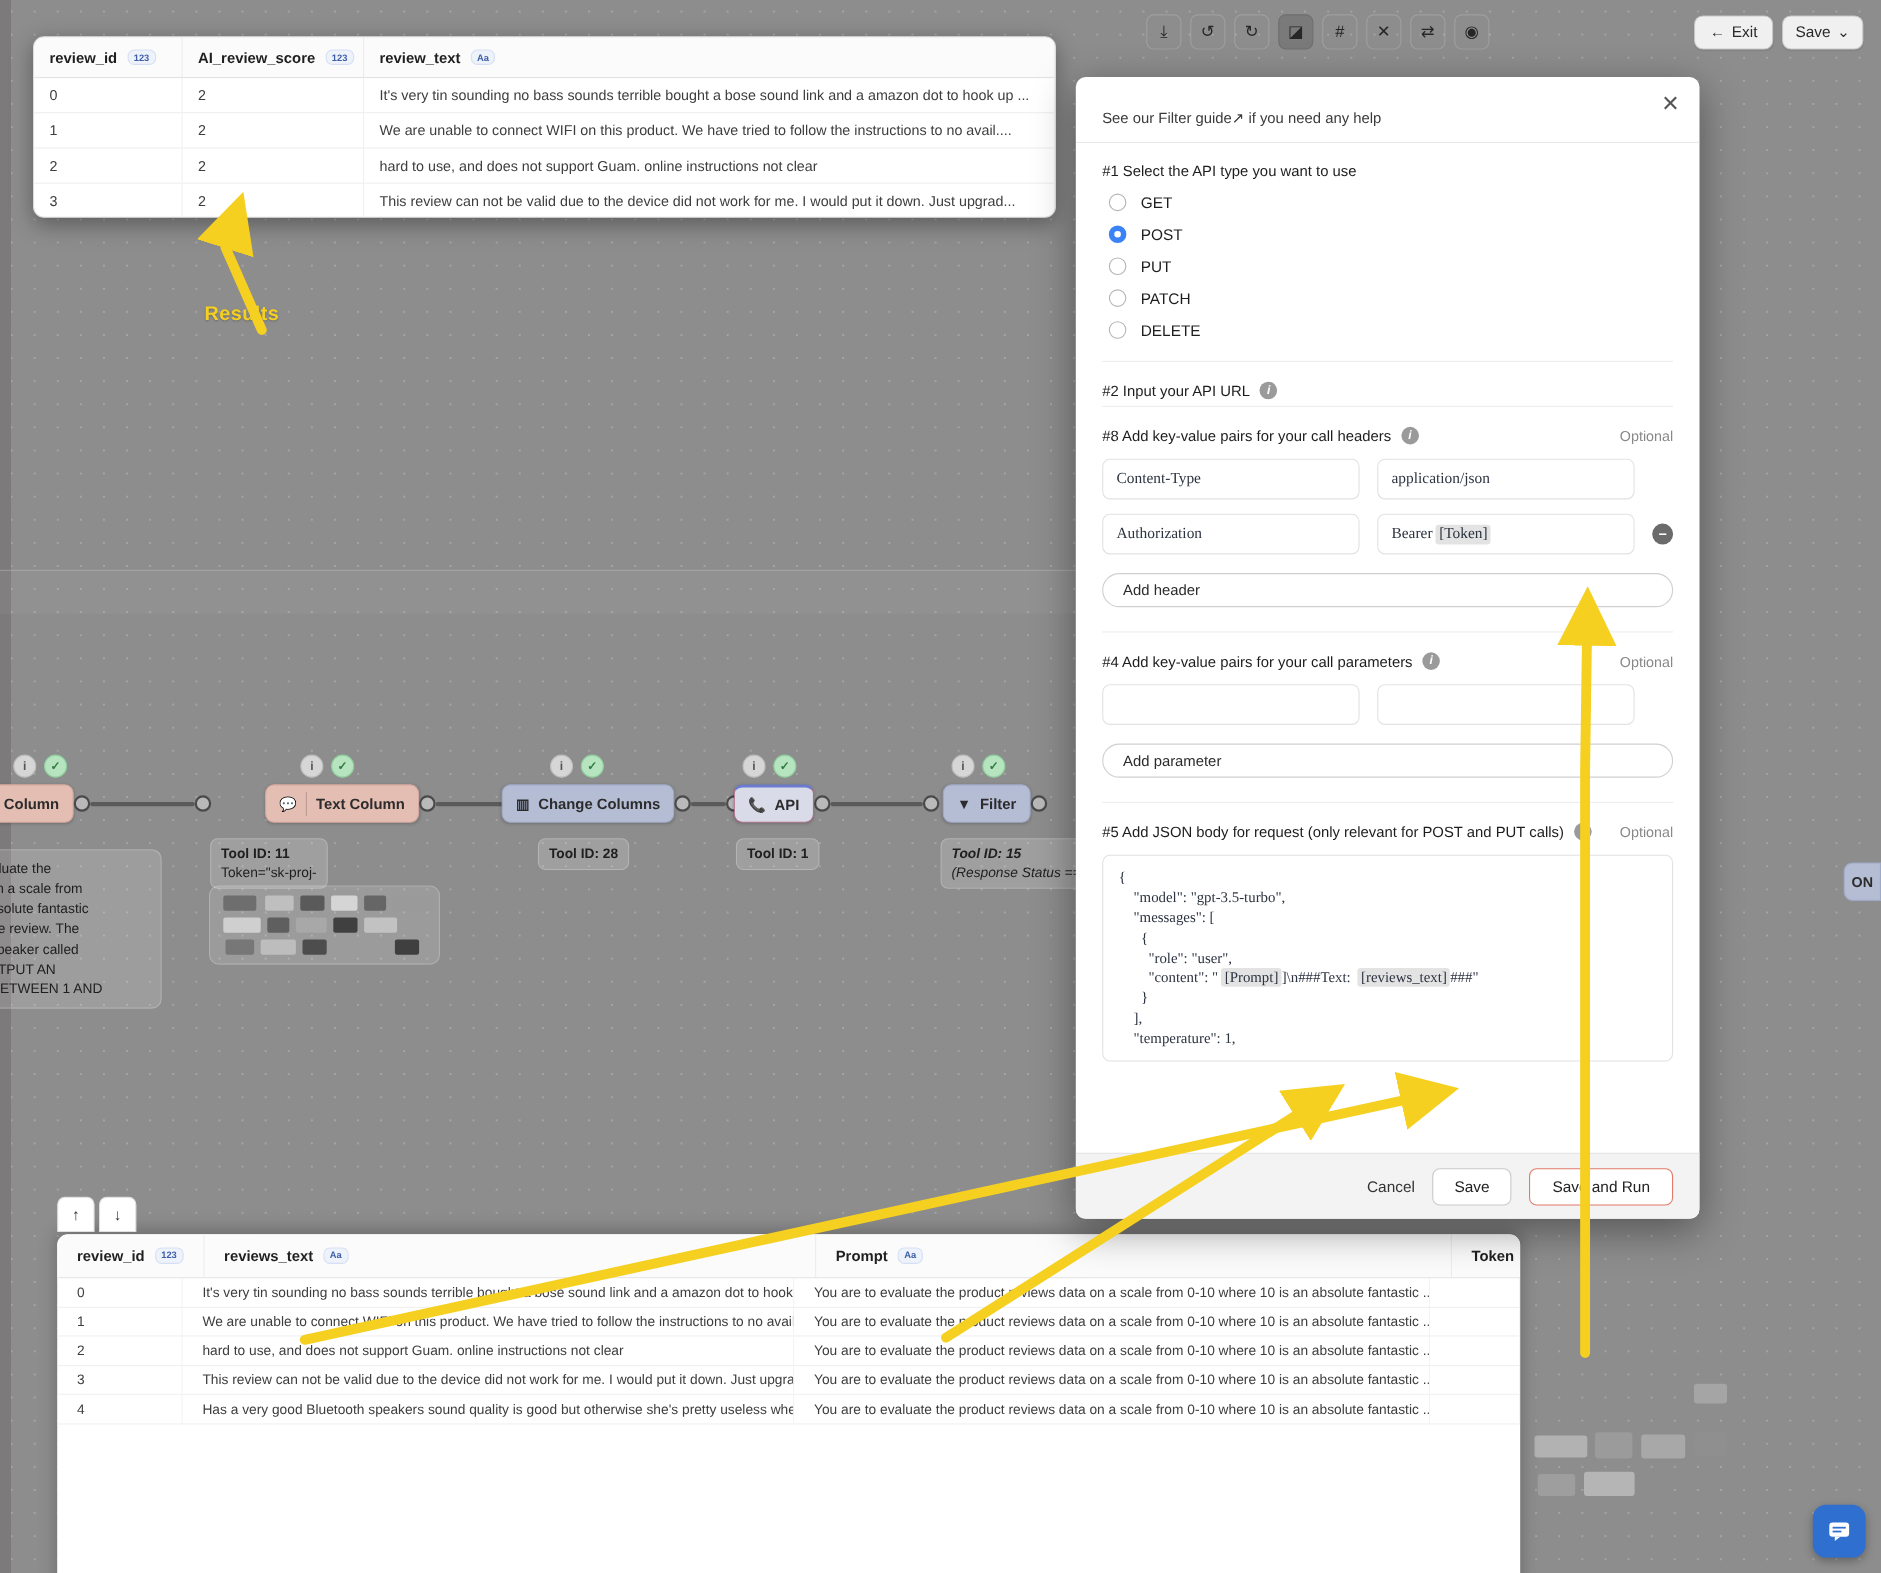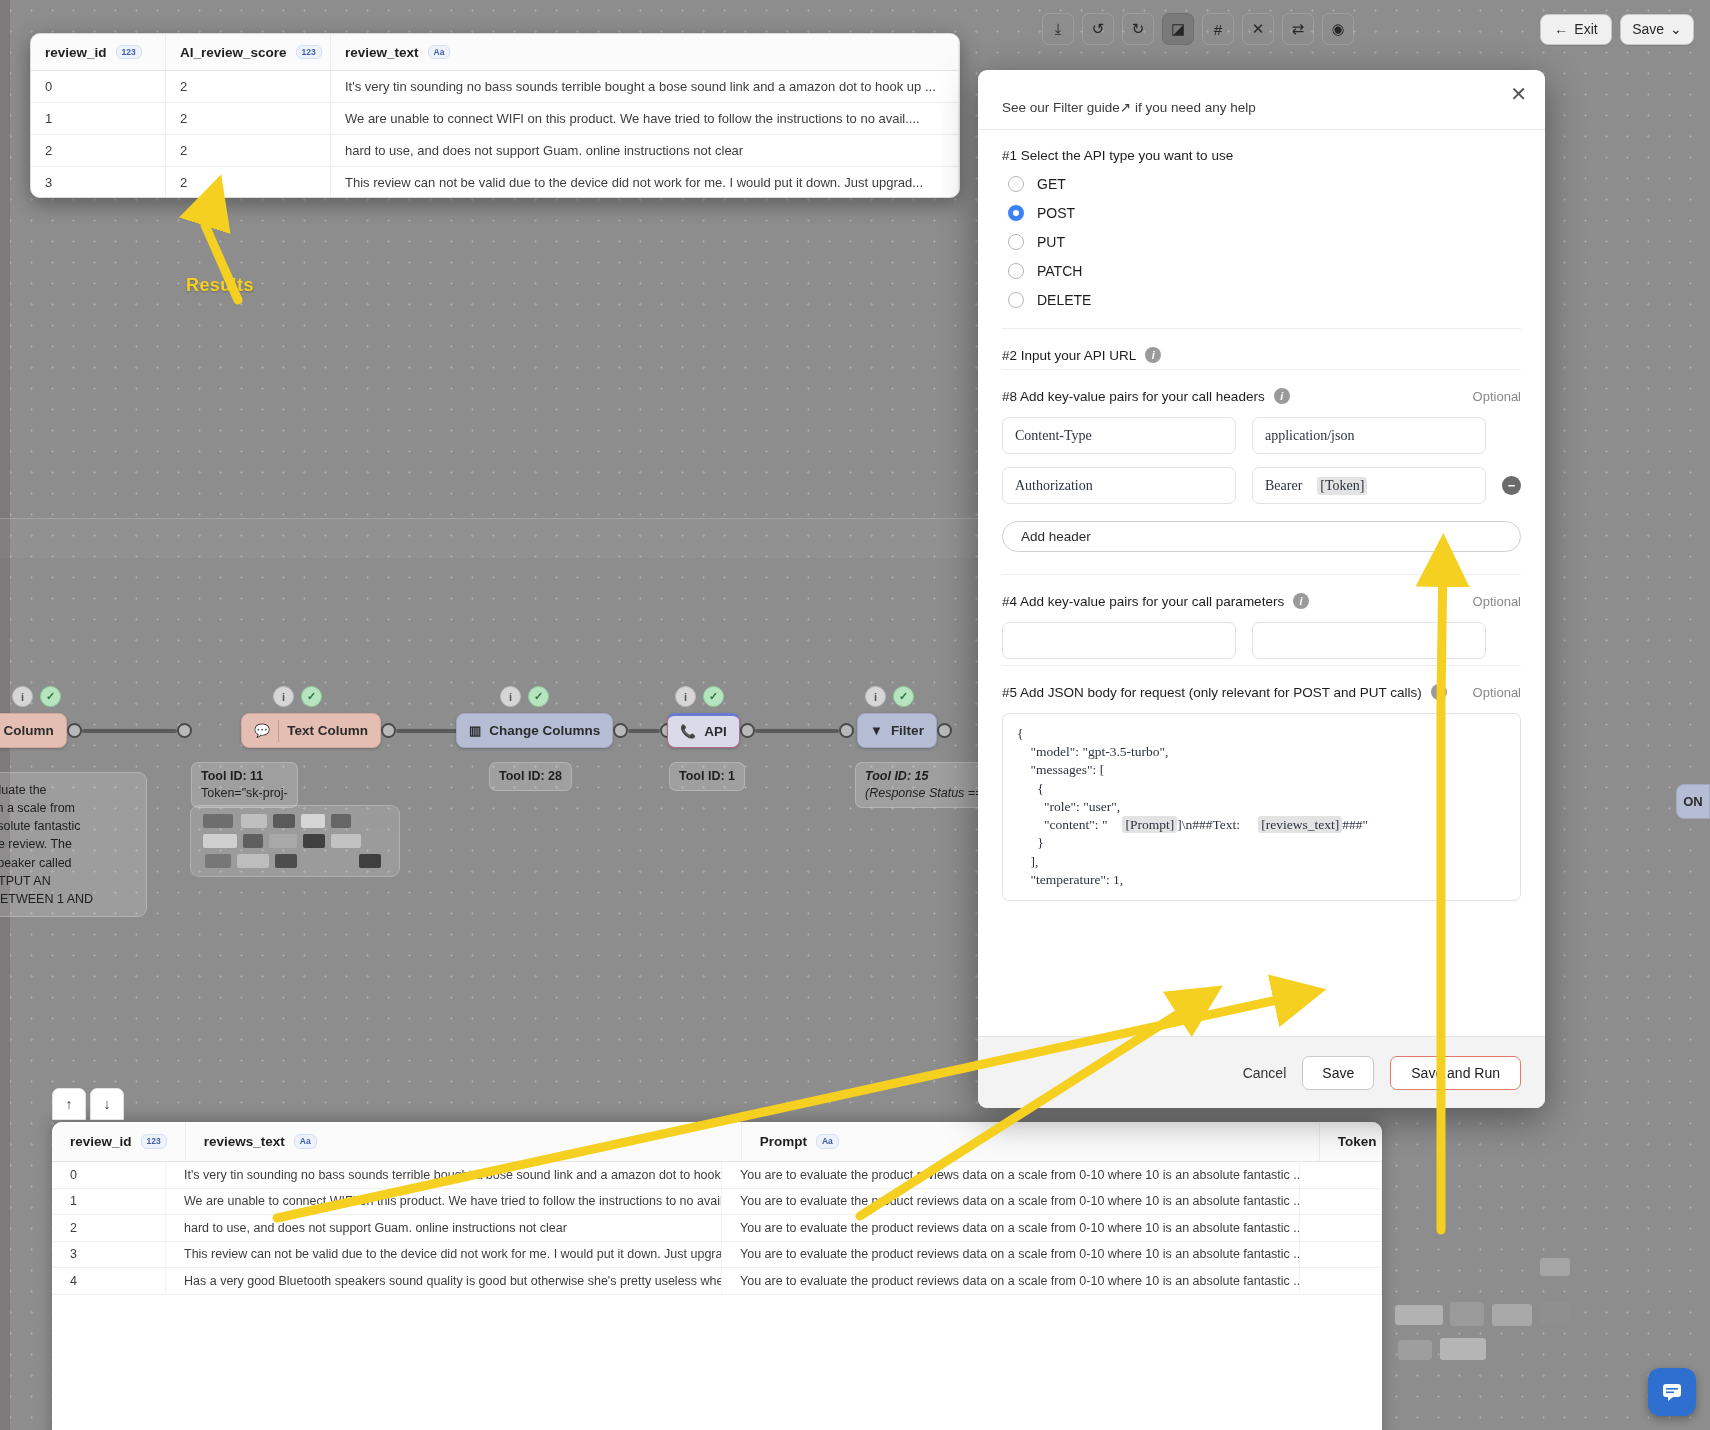--- a/index.html
+++ b/index.html
@@ -190,30 +190,30 @@
     display:flex; align-items:center; justify-content:center; font-size:13px;
     flex:0 0 19px; font-weight:700;
   }
   .minus-spacer { width:19px; flex:0 0 19px; }
   .pill-btn {
     display:block; margin:17px auto 4px auto; height:31px; border:1px solid #d0d0d0;
     border-radius:16px; background:#fff; font-size:13.5px; color:#2b2b2b; padding:0 18px;
     line-height:29px;
   }
   .token-chip {
-    background:#e3e3e3; border-radius:3px; padding:1px 3px; margin-left:15px;
+    background:#e3e3e3; border-radius:3px; padding:1px 3px; margin-left:3px;
   }
   #json-box {
     border:1px solid #e2e2e2; border-radius:7px; margin-top:13px;
     padding:11px 14px; font-family:"Liberation Serif", serif; font-size:13.5px;
     color:#2c3340; line-height:1.35; max-height:252px; overflow:hidden;
   }
   #json-box .ln { white-space:pre; }
   #dlg-footer {
-    flex:0 0 auto; height:72px; background:#f3f3f3; border-top:1px solid #e5e5e5;
+    flex:0 0 auto; height:60px; background:#f3f3f3; border-top:1px solid #e5e5e5;
     display:flex; align-items:center; justify-content:flex-end; gap:16px; padding-right:24px;
   }
   .f-cancel { font-size:14px; color:#333; }
   .f-save {
     height:34px; width:72px; border:1px solid #c9c9c9; border-radius:7px; background:#fff;
     display:flex; align-items:center; justify-content:center; font-size:14px; color:#222;
   }
   .f-saverun {
     height:34px; padding:0 20px; border:1.5px solid #e07b6a; border-radius:7px; background:#fff;
     display:flex; align-items:center; justify-content:center; font-size:14px; color:#222;
@@ -582,20 +582,21 @@
           <span>#4 Add key-value pairs for your call parameters</span>
           <span class="info-i">i</span>
         </div>
         <span class="optional">Optional</span>
       </div>
       <div class="kv-grid">
         <div class="field"></div>
         <div class="field"></div>
         <span class="minus-spacer"></span>
       </div>
+      <div class="pill-btn" style="margin-bottom:16px;">Add parameter</div>
     </div>
 
     <div class="section">
       <div class="sec-row">
         <div class="sec-label">
           <span>#5 Add JSON body for request (only relevant for POST and PUT calls)</span>
           <span class="info-i">i</span>
         </div>
         <span class="optional">Optional</span>
       </div>

